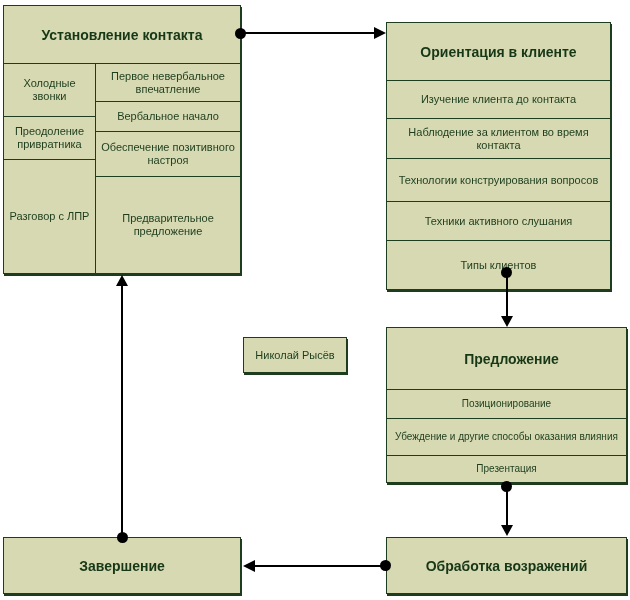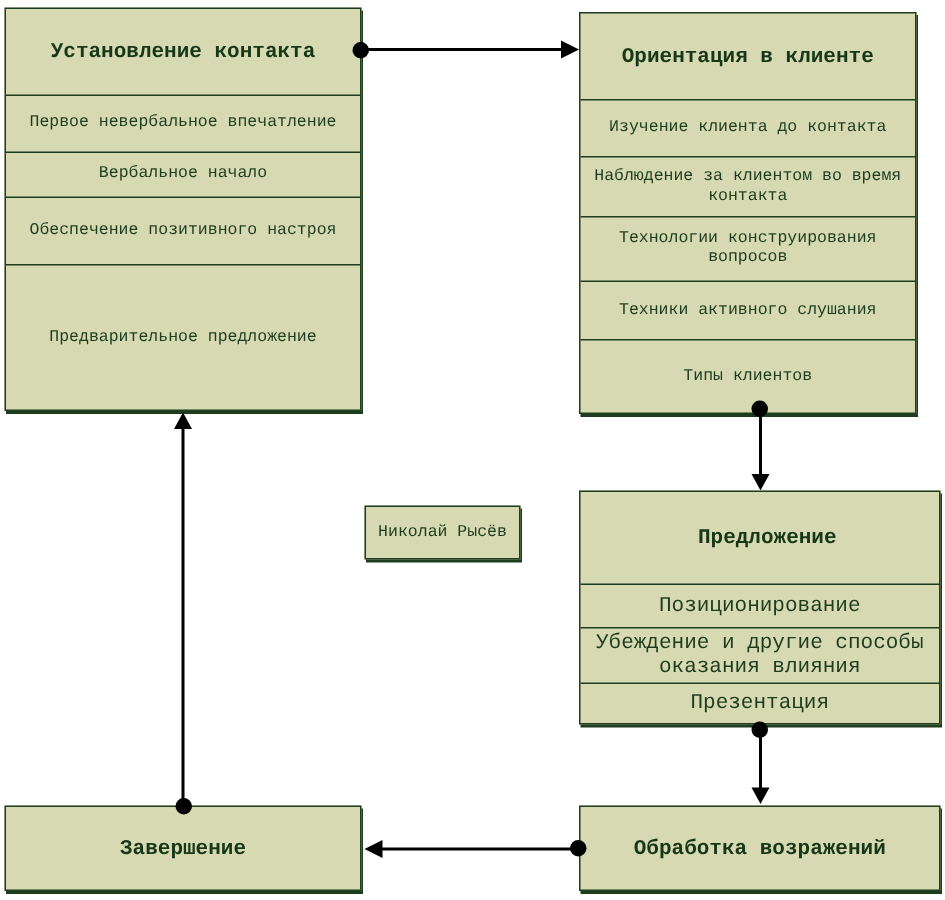--- a/index.html
+++ b/index.html
@@ -1,21 +1,21 @@
 <!DOCTYPE html>
 <html><head>
 <meta charset="utf-8">
 <style>
   html, body { margin: 0; padding: 0; background: #ffffff; }
   .canvas {
     position: relative;
     width: 630px;
     height: 600px;
     background: #ffffff;
-    font-family: Liberation Mono, monospace;
+    font-family: Liberation Sans, sans-serif;
     color: #1d3d1d;
     overflow: hidden;
   }
   .box {
     position: absolute;
     background: #d6d9b2;
     border: 1px solid #1e3c1e;
     box-shadow: 1px 2px 0 #1e3c1e;
     box-sizing: border-box;
     display: flex;
@@ -38,21 +38,21 @@
     display: flex;
     align-items: center;
     justify-content: center;
     text-align: center;
     font-size: 11px;
     line-height: 1.15;
     padding: 1px 4px;
     flex: 0 0 auto;
   }
   .cell.grow { flex: 1 1 auto; }
-  .cell.small { font-size: 14px; }
+  .cell.small { font-size: 10px; }
   .cols { flex: 1 1 auto; display: flex; min-height: 0; }
   .col { display: flex; flex-direction: column; min-height: 0; }
   .col.left { width: 120px; border-right: 1px solid #1e3c1e; }
   .col.right { flex: 1 1 auto; }
   .col .cell:first-child { border-top: 1px solid #1e3c1e; }
   .author-box {
     position: absolute;
     background: #d6d9b2;
     border: 1px solid #1e3c1e;
     box-shadow: 1px 2px 0 #1e3c1e;
@@ -76,30 +76,35 @@
   .arrow.down  { border-left: 6px solid transparent; border-right: 6px solid transparent; border-top: 11px solid #000; }
 </style>
 </head>
 <body>
 
 <div class="canvas">
 
   <div class="box" style="left:3px; top:5px; width:238px; height:269px;">
     <div class="box-title" style="height:57px;">Установление контакта</div>
     <div class="cols">
+      <div class="col left">
+        <div class="cell" style="height:53px;">Холодные звонки</div>
+        <div class="cell" style="height:43px;">Преодоление привратника</div>
+        <div class="cell grow">Разговор с ЛПР</div>
+      </div>
       <div class="col right">
         <div class="cell" style="height:38px;">Первое невербальное впечатление</div>
         <div class="cell" style="height:30px;">Вербальное начало</div>
         <div class="cell" style="height:45px;">Обеспечение позитивного настроя</div>
         <div class="cell grow">Предварительное предложение</div>
       </div>
     </div>
   </div>
 
-  <div class="box" style="left:386px; top:8px; width:225px; height:268px;">
+  <div class="box" style="left:386px; top:22px; width:225px; height:268px;">
     <div class="box-title" style="height:57px;">Ориентация в клиенте</div>
     <div class="rows">
       <div class="cell" style="height:38px;">Изучение клиента до контакта</div>
       <div class="cell" style="height:40px;">Наблюдение за клиентом во время контакта</div>
       <div class="cell" style="height:43px;">Технологии конструирования вопросов</div>
       <div class="cell" style="height:39px;">Техники активного слушания</div>
       <div class="cell grow">Типы клиентов</div>
     </div>
   </div>
 

